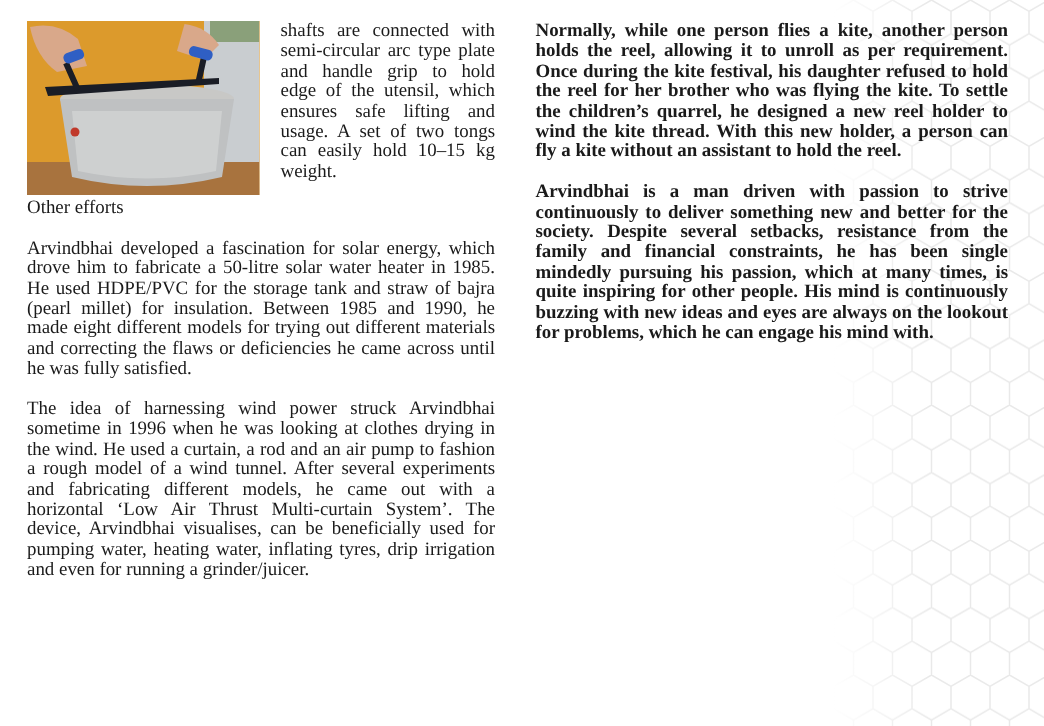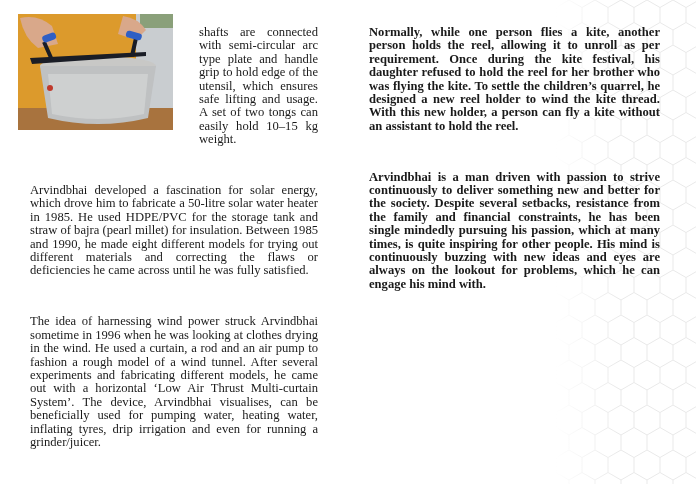--- a/index.html
+++ b/index.html
@@ -9,21 +9,21 @@
     font-family: "DejaVu Serif", "Liberation Serif", serif;
     color: #1a1a1a;
   }
   .hex-bg {
     position: absolute; right: 0; top: 0; width: 140px; height: 484px;
     pointer-events: none;
   }
   .page-text {
     font-family: "Liberation Serif", "DejaVu Serif", serif;
     font-size: 12.6px; line-height: 13.4px; text-align: justify;
-    margin: 12px;
+    margin: 0;
   }
   .col-left { position: absolute; left: 18px; top: 14px; width: 312px; }
   .col-right { position: absolute; left: 357px; top: 14px; width: 315px; font-weight: bold; }
   .photo-block { display: flex; }
   .photo {
     width: 155px; height: 116px; flex: 0 0 155px; margin-right: 14px;
     position: relative; overflow: hidden;
     background: linear-gradient(180deg, #d98f1e 0%, #e2a43a 60%, #b9833f 100%);
   }
   .photo-text { flex: 1; }
@@ -62,20 +62,21 @@
         <path d="M30 60 L130 60 L126 100 Q80 110 34 100 Z" fill="#d4d5d6" opacity="0.7"></path>
         <path d="M12 44 L128 38 L128 42 L14 50 Z" fill="#1a1d26"></path>
         <path d="M26 28 L34 46 M118 24 L114 42" stroke="#1a1d26" stroke-width="4" fill="none"></path>
         <rect x="24" y="20" width="14" height="7" rx="3" fill="#2f5fc4" transform="rotate(-20 31 23)"></rect>
         <rect x="108" y="18" width="16" height="7" rx="3" fill="#2f5fc4" transform="rotate(15 116 21)"></rect>
         <circle cx="32" cy="74" r="3" fill="#c0392b"></circle>
       </svg>
     </div>
     <p class="page-text photo-text">shafts are connected with semi-circular arc type plate and handle grip to hold edge of the utensil, which ensures safe lifting and usage. A set of two tongs can easily hold 10–15 kg weight.</p>
   </div>
+  <p class="page-text heading">Other efforts</p>
   <div class="gap"></div>
   <p class="page-text">Arvindbhai developed a fascination for solar energy, which drove him to fabricate a 50-litre solar water heater in 1985. He used HDPE/PVC for the storage tank and straw of bajra (pearl millet) for insulation. Between 1985 and 1990, he made eight different models for trying out different materials and correcting the flaws or deficiencies he came across until he was fully satisfied.</p>
   <div class="gap"></div>
   <p class="page-text">The idea of harnessing wind power struck Arvindbhai sometime in 1996 when he was looking at clothes drying in the wind. He used a curtain, a rod and an air pump to fashion a rough model of a wind tunnel. After several experiments and fabricating different models, he came out with a horizontal ‘Low Air Thrust Multi-curtain System’. The device, Arvindbhai visualises, can be beneficially used for pumping water, heating water, inflating tyres, drip irrigation and even for running a grinder/juicer.</p>
 </div>
 
 <div class="col-right">
   <p class="page-text">Normally, while one person flies a kite, another person holds the reel, allowing it to unroll as per requirement. Once during the kite festival, his daughter refused to hold the reel for her brother who was flying the kite. To settle the children’s quarrel, he designed a new reel holder to wind the kite thread. With this new holder, a person can fly a kite without an assistant to hold the reel.</p>
   <div class="gap"></div>
   <p class="page-text">Arvindbhai is a man driven with passion to strive continuously to deliver something new and better for the society. Despite several setbacks, resistance from the family and financial constraints, he has been single mindedly pursuing his passion, which at many times, is quite inspiring for other people. His mind is continuously buzzing with new ideas and eyes are always on the lookout for problems, which he can engage his mind with.</p>

